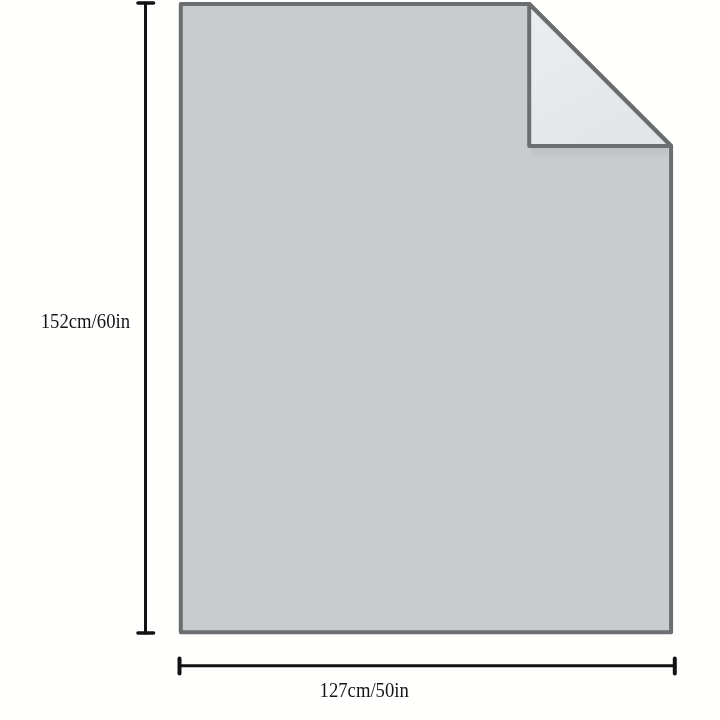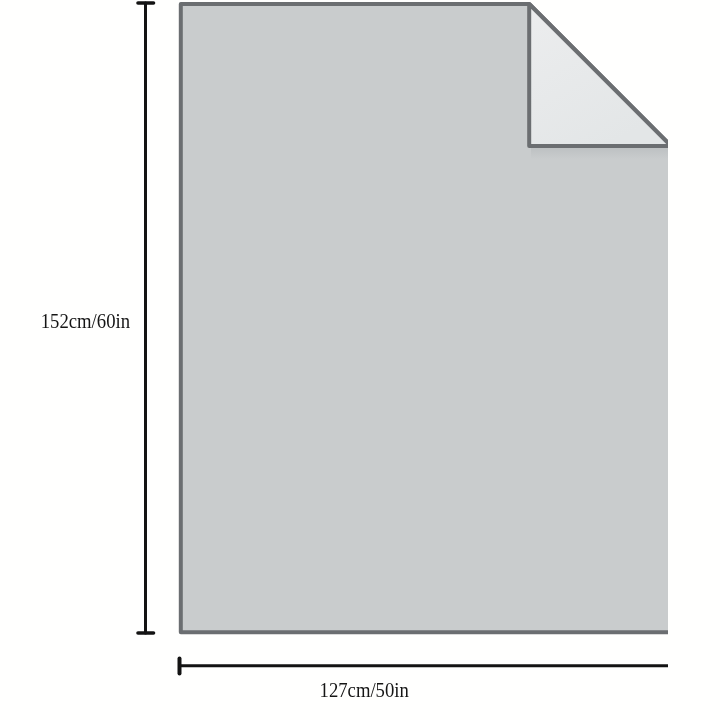--- a/index.html
+++ b/index.html
@@ -1,16 +1,16 @@
 <!DOCTYPE html>
 <html><head>
 <meta charset="utf-8">
 <style>
   html,body{margin:0;padding:0;background:#fffffe;}
-  .stage{position:relative;width:668px;height:720px;background:#fffffe;overflow:hidden;}
+  .stage{position:relative;width:720px;height:720px;background:#fffffe;overflow:hidden;}
   svg{display:block;}
   text{font-family:"Liberation Serif", serif;fill:#151515;}
 </style>
 </head>
 <body>
 
 <div class="stage">
 <svg width="720" height="720" viewBox="0 0 720 720">
   <defs>
     <linearGradient id="foldshadow" x1="0" y1="0" x2="0" y2="1">

